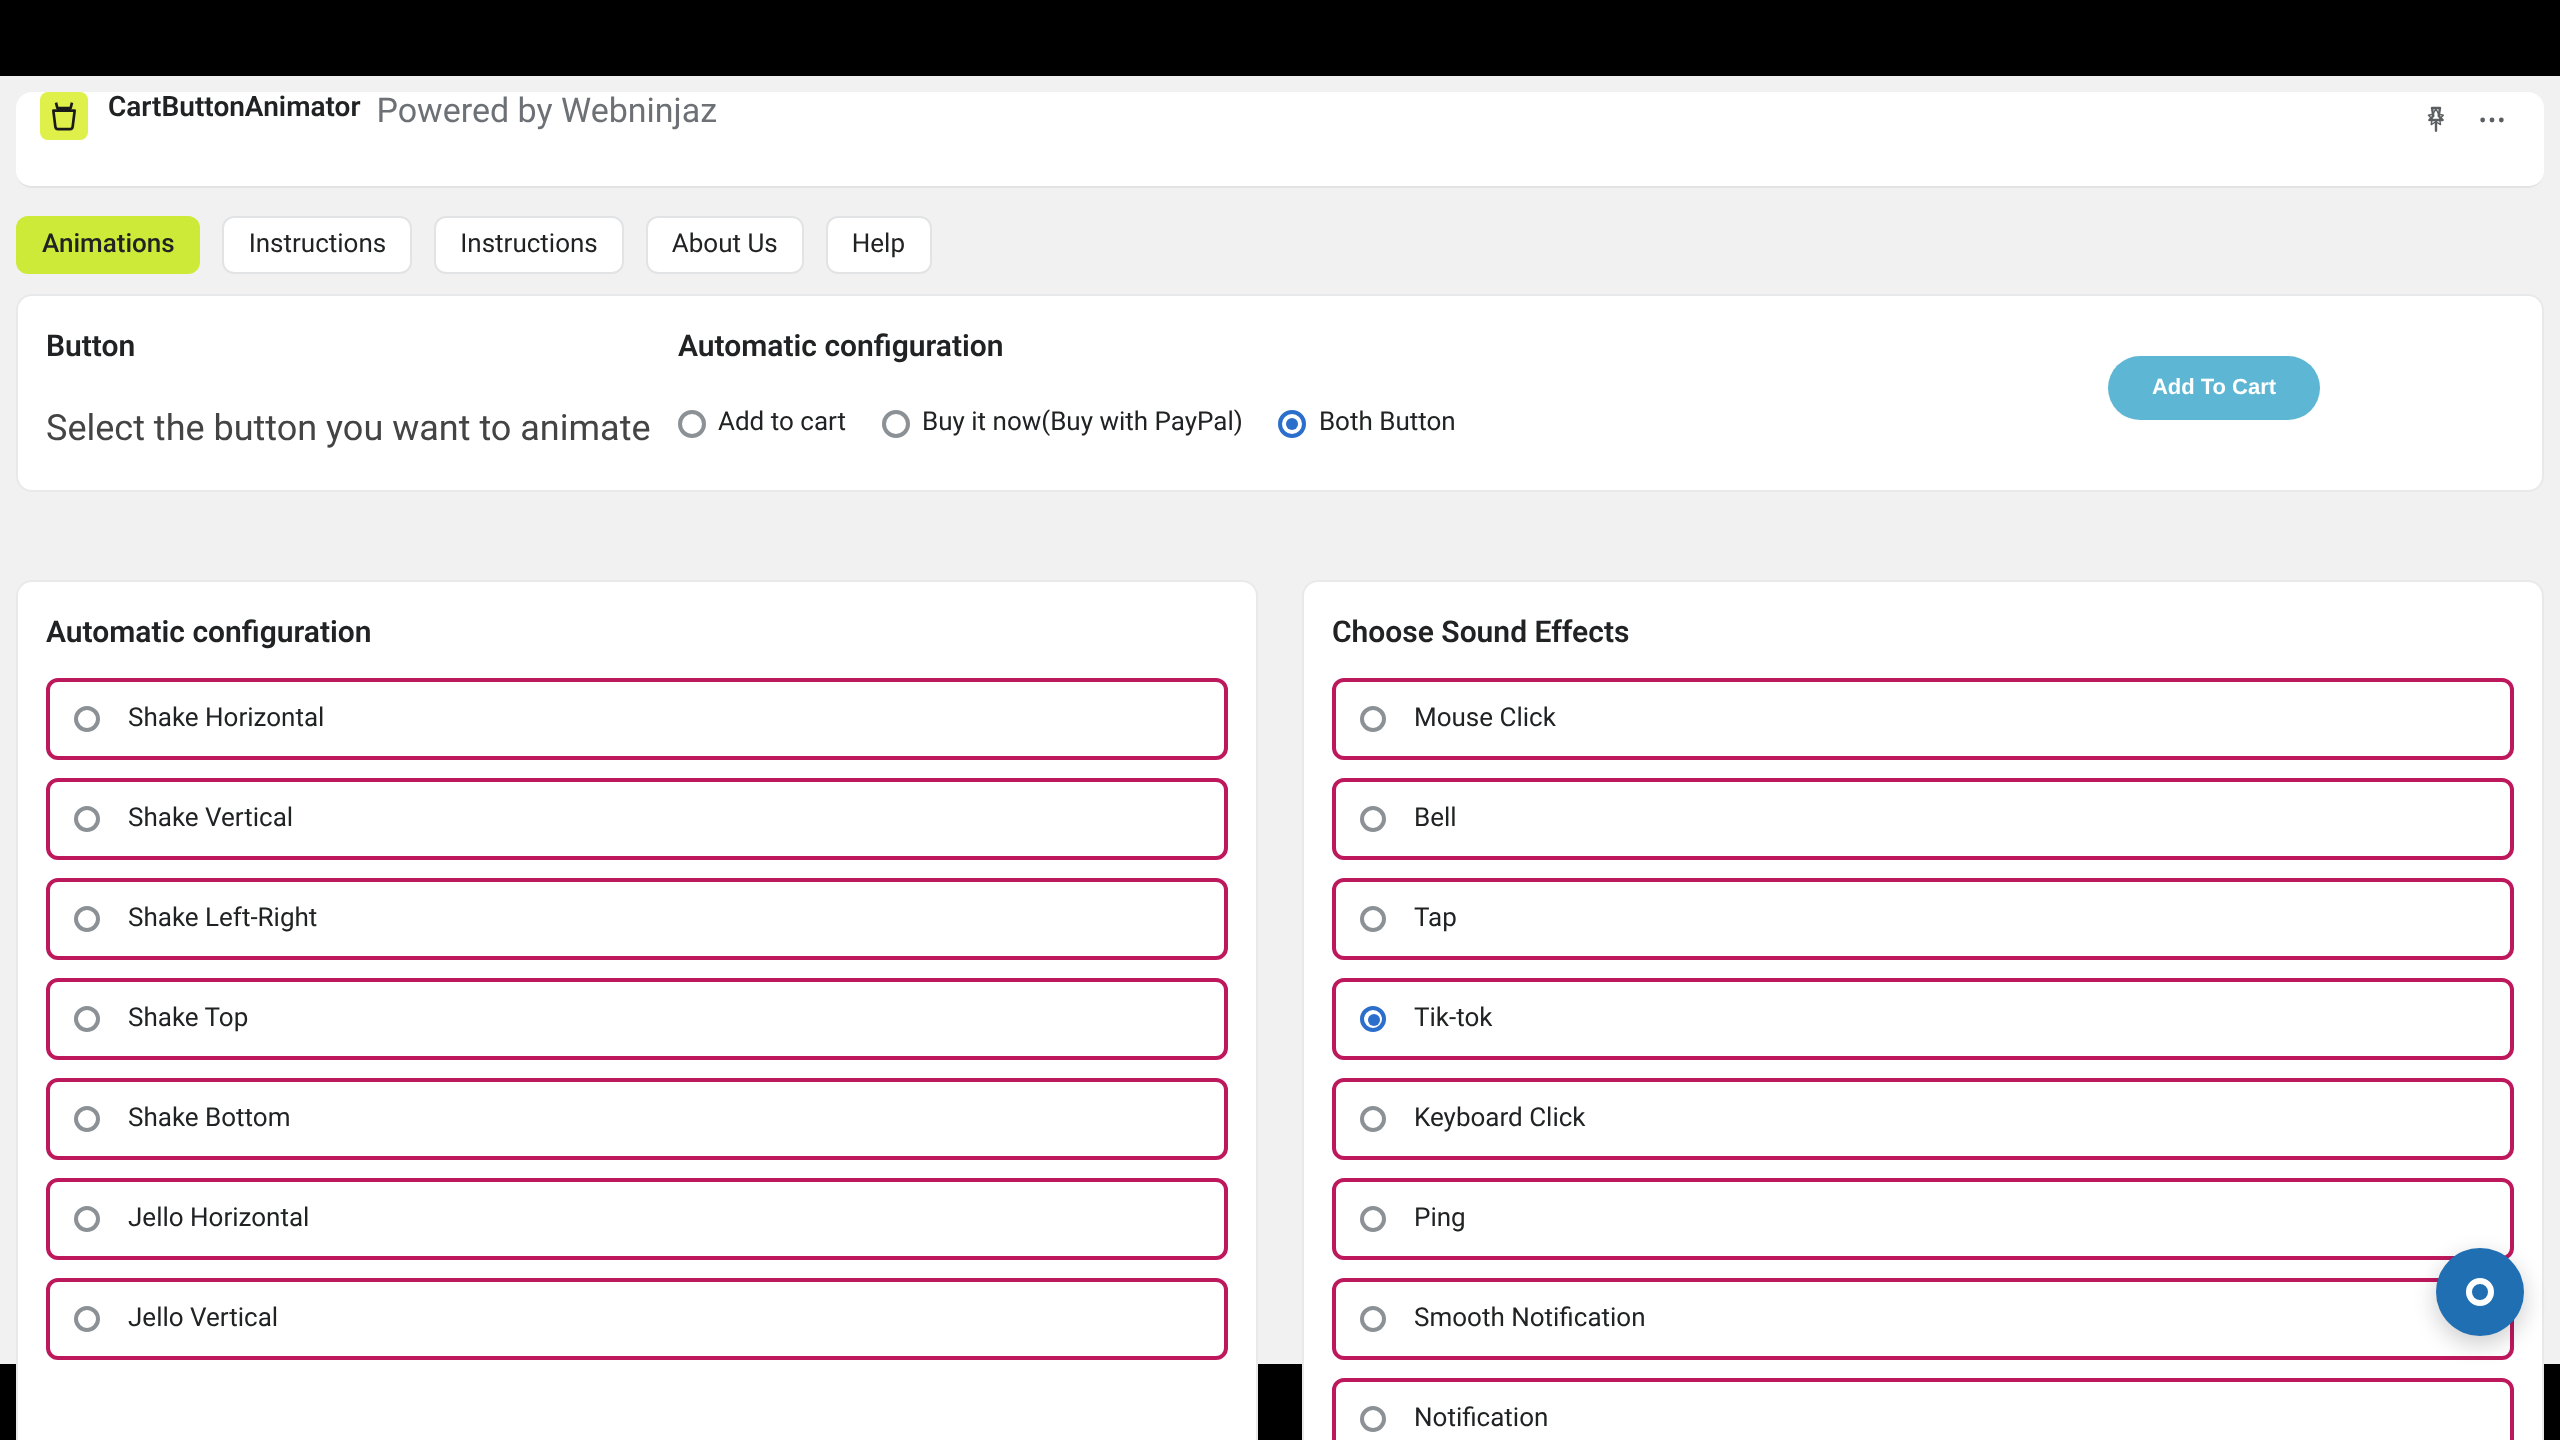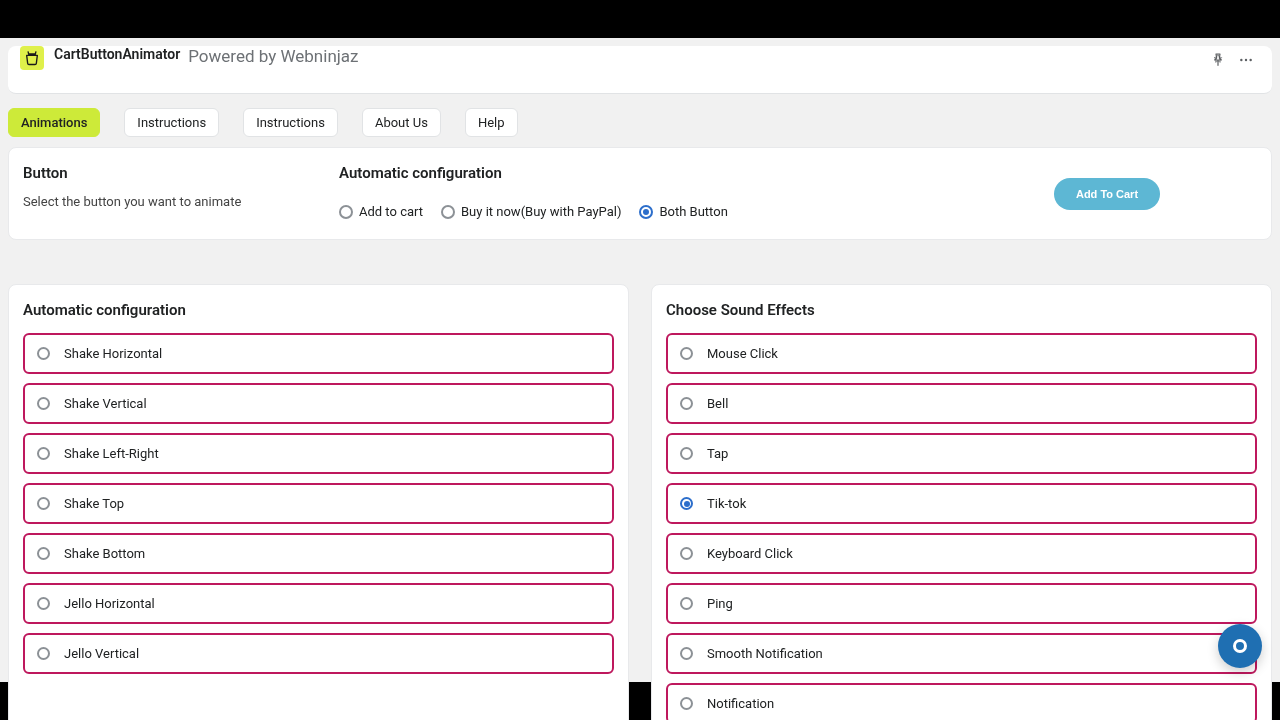--- a/index.html
+++ b/index.html
@@ -42,21 +42,21 @@
   .app-title { font-weight: 600; font-size: 14px; color:#202223; }
   .app-sub { font-size: 17px; color:#6d7175; margin-left: 8px; }
   .header-spacer { flex:1; }
   .header-icon-btn {
     width: 28px; height:28px; display:flex; align-items:center; justify-content:center;
     border-radius:6px; cursor:pointer; color:#5c5f62;
   }
 
   
   .tabs {
-    display:flex; gap:24px;
+    display:flex; gap:11px;
     padding: 14px 8px 10px 8px;
   }
   .tab-btn {
     background:#fff;
     border:1px solid #e1e3e5;
     border-radius:6px;
     padding: 6px 12px;
     font-size: 13px;
     color:#202223;
     cursor:pointer;
@@ -74,21 +74,21 @@
     border:1px solid #e8e9eb;
   }
   .top-card {
     margin: 0 8px;
     padding: 16px 14px 20px 14px;
     display:flex;
     align-items:flex-start;
   }
   .button-section { width: 316px; }
   .sec-title { font-weight:600; font-size:15px; color:#202223; }
-  .sec-desc { font-size:13px; color:#444; margin-top: 12px; }
+  .sec-desc { font-size:18px; color:#444; margin-top: 22px; }
 
   .autoconf-section { flex:1; }
   .radio-row { display:flex; align-items:center; gap:18px; margin-top: 22px; font-size:13px; color:#202223;}
   .radio {
     display:inline-flex; align-items:center; gap:6px; cursor:pointer;
   }
   .radio .dot {
     width:14px; height:14px; border:2px solid #8c9196; border-radius:50%;
     display:inline-block; position:relative; flex-shrink:0;
   }

